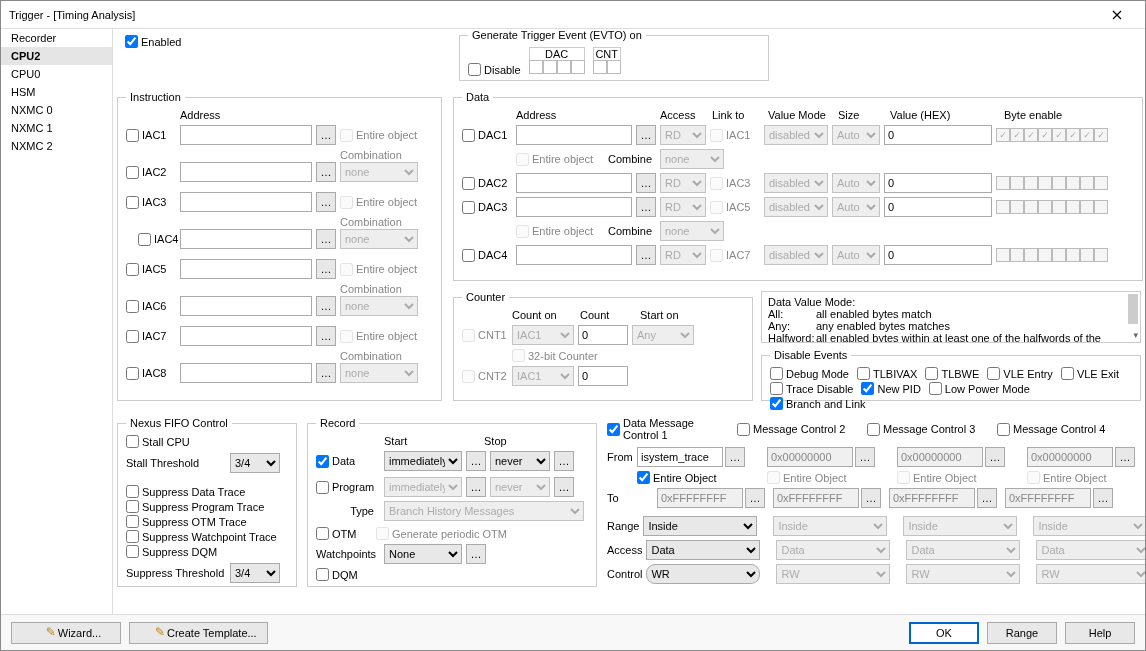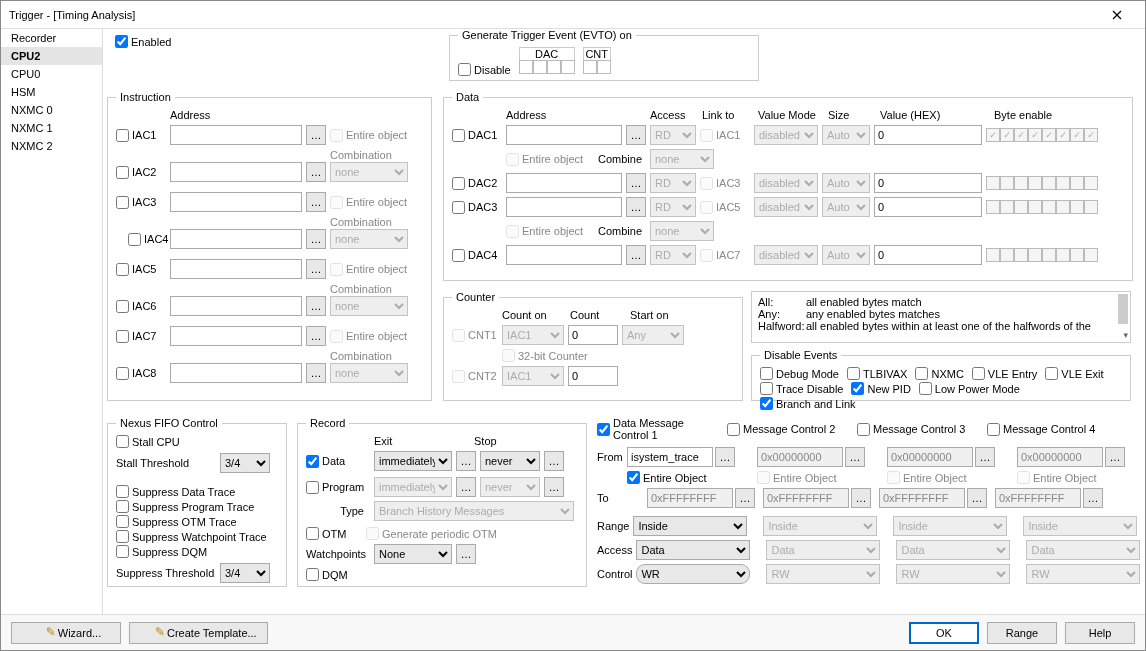--- a/index.html
+++ b/index.html
@@ -2,21 +2,21 @@
 <html><head>
 <meta charset="utf-8">
 <style>
   * { box-sizing: border-box; font-family: "Segoe UI", Tahoma, sans-serif; font-size: 11px; }
   body { margin: 0; padding: 0; background: #f0f0f0; color: #000; }
   .window { width: 1146px; height: 651px; background: #fff; border: 1px solid #888; display: flex; flex-direction: column; position: relative; }
   .titlebar { height: 28px; background: #fff; border-bottom: 1px solid #ddd; display: flex; align-items: center; padding: 0 8px; }
   .titlebar .title { flex: 1; }
   .titlebar .close { width: 40px; height: 28px; display: flex; align-items: center; justify-content: center; cursor: pointer; }
   .body { flex: 1; display: flex; overflow: hidden; }
-  .sidebar { width: 102px; border-right: 1px solid #ddd; background: #fff; }
+  .sidebar { width: 112px; border-right: 1px solid #ddd; background: #fff; }
   .sidebar .item { padding: 3px 10px; cursor: pointer; }
   .sidebar .item.sel { background: #e5e5e5; font-weight: bold; }
   .main { flex: 1; position: relative; padding: 8px 10px; overflow: hidden; }
   fieldset.grp { border: 1px solid #ccc; margin: 0; padding: 6px 8px 8px 8px; position: absolute; }
   fieldset.grp > legend { padding: 0 4px; color: #000; }
   label.chk { display: inline-flex; align-items: center; gap: 3px; }
   input[type=checkbox] { width: 13px; height: 13px; margin: 0; }
   input[type=checkbox]:disabled { opacity: 0.6; }
   input[type=text] { height: 20px; border: 1px solid #aaa; padding: 0 3px; background: #fff; }
   input[type=text]:disabled { background: #f0f0f0; color: #888; }
@@ -376,41 +376,42 @@
           <label class="chk" style="width:46px;">
               <input type="checkbox" disabled="" style="">
               <span class="lbl dis">CNT2</span>
             </label>
           <select disabled="" style="width:62px;"><option>IAC1</option></select>
           <input type="text" style="width: 50px;" value="0">
         </div>
       </fieldset>
 
       <div class="info" style="left:648px; top:262px; width:380px; height:52px;">
+        <div>Data Value Mode:</div>
         <div><span style="display:inline-block;width:48px;">All:</span><span>all enabled bytes match</span></div>
         <div><span style="display:inline-block;width:48px;">Any:</span><span>any enabled bytes matches</span></div>
         <div><span style="display:inline-block;width:48px;">Halfword:</span><span>all enabled bytes within at least one of the halfwords of the</span></div>
         <div class="scrollbit"></div>
         <div style="position:absolute;right:2px;bottom:2px;font-size:9px;color:#666;">▾</div>
       </div>
 
       <fieldset class="grp" style="left:648px; top:320px; width:380px; height:52px;">
         <legend>Disable Events</legend>
         <div id="dev-rows" style="display:flex;flex-wrap:wrap;gap:2px 8px;">
             <label class="chk">
               <input type="checkbox" style="">
               <span>Debug Mode</span>
             </label>
             <label class="chk">
               <input type="checkbox" style="">
               <span>TLBIVAX</span>
             </label>
             <label class="chk">
               <input type="checkbox" style="">
-              <span>NXMC</span>
+              <span>TLBWE</span>
             </label>
             <label class="chk">
               <input type="checkbox" style="">
               <span>VLE Entry</span>
             </label>
             <label class="chk">
               <input type="checkbox" style="">
               <span>VLE Exit</span>
             </label>
             <label class="chk">
@@ -466,21 +467,21 @@
         <div class="row" style="margin-top:3px;">
             <span style="width:100px;">Suppress Threshold</span>
             <select style="width:50px;"><option>3/4</option></select>
           </div>
       </fieldset>
 
       <fieldset class="grp" style="left:194px; top:388px; width:290px; height:170px;">
         <legend>Record</legend>
         <div class="row">
             <span style="width:64px;"></span>
-            <span style="width:96px;">Exit</span>
+            <span style="width:96px;">Start</span>
             <span>Stop</span>
           </div>
         <div class="row">
           <label class="chk" style="width:64px;">
               <input type="checkbox" checked="" style="">
               <span>Data</span>
             </label>
           <select style="width:78px;"><option>immediately</option></select>
           <span class="btn-small">…</span>
           <select style="width:60px;"><option>never</option></select>

